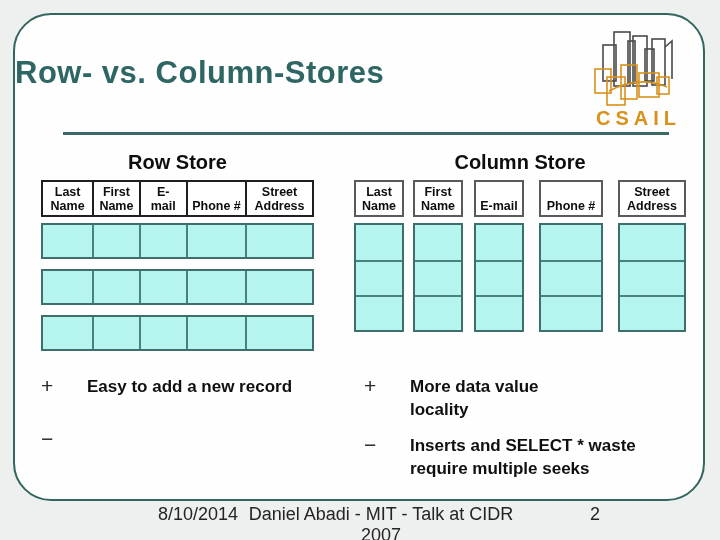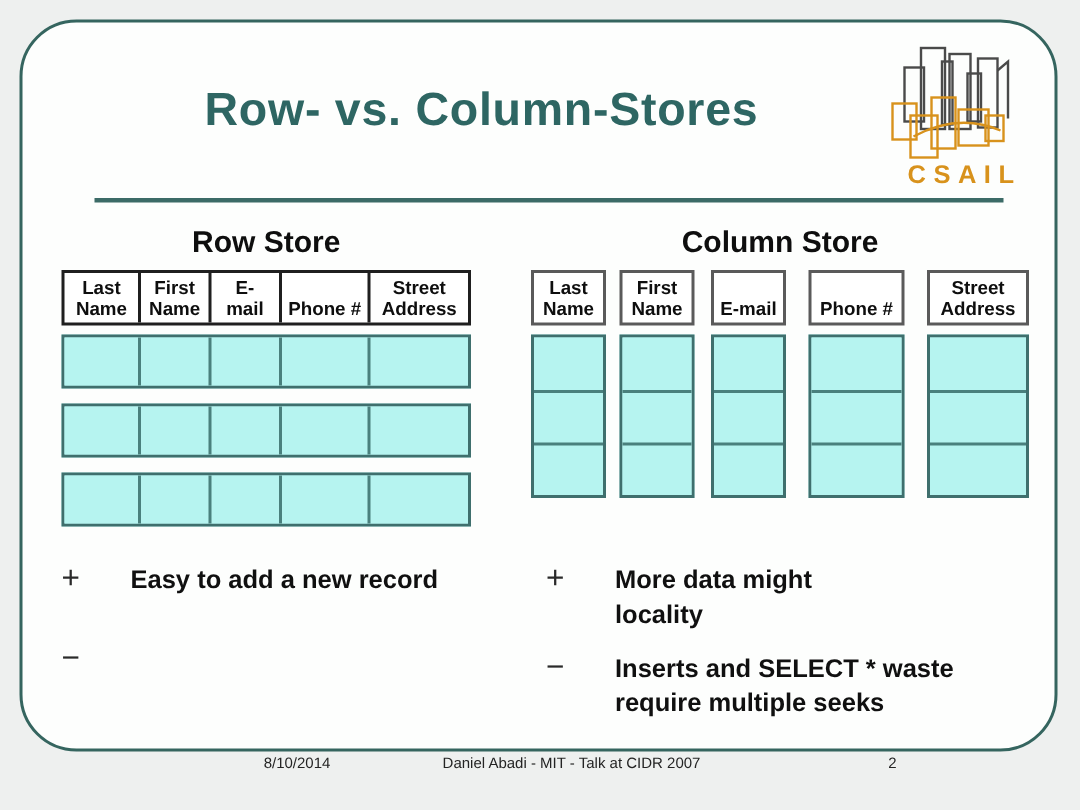--- a/index.html
+++ b/index.html
@@ -12,28 +12,28 @@
   .stage{position:absolute;left:0;top:0;width:720px;height:540px;}
   .slide{
     position:absolute;left:13px;top:13px;width:692px;height:488px;
     box-sizing:border-box;
     background:#fdfefd;
     border:2px solid #35655f;
     border-radius:38px;
   }
   .slide-title{
     position:absolute;left:0;top:40px;width:612px;
-    text-align:center;
+    text-align:left;
     font-size:31px;font-weight:bold;color:#2e6663;
     letter-spacing:0.5px;
   }
   .logo{position:absolute;right:12px;top:12px;width:112px;height:104px;}
   .logo-text{
     position:absolute;right:10px;top:80px;
-    font-size:17px;font-weight:bold;color:#d8921c;
+    font-size:20px;font-weight:bold;color:#d8921c;
     letter-spacing:5px;
   }
   .title-rule{
     position:absolute;left:48px;top:117px;width:606px;height:3px;
     background:#3c6b67;
   }
   .store-heading{
     position:absolute;top:136px;
     font-size:20px;font-weight:bold;color:#0e0e0e;
     text-align:center;
@@ -94,21 +94,21 @@
     font-size:21px;font-weight:400;color:#2a2a2a;
   }
   .bullet .btext{
     position:absolute;left:22px;top:0;
     font-size:17px;font-weight:bold;color:#101010;line-height:1.33;margin-left:24px;
   }
 
   
   .footer-item{
     position:absolute;top:504px;
-    font-size:10px;color:#242424;text-align:center;
+    font-size:18px;color:#242424;text-align:center;
   }
   .f-date{left:128px;width:140px;}
   .f-credit{left:231px;width:300px;}
   .f-page{left:575px;width:40px;}
 </style>
 </head>
 <body>
 
 <div class="stage">
 
@@ -208,21 +208,21 @@
 
     <div class="bullet" style="left:26px;top:361px;width:270px;height:30px">
       <span class="marker">+</span>
       <span class="btext" style="width:250px">Easy to add a new record</span>
     </div>
     <div class="bullet" style="left:26px;top:414px;width:270px;height:50px">
       <span class="marker">−</span>
     </div>
     <div class="bullet" style="left:349px;top:361px;width:300px;height:50px">
       <span class="marker">+</span>
-      <span class="btext" style="width:160px">More data might locality</span>
+      <span class="btext" style="width:160px">More data value locality</span>
     </div>
     <div class="bullet" style="left:349px;top:420px;width:300px;height:50px">
       <span class="marker">−</span>
       <span class="btext" style="width:272px">Inserts and SELECT * waste require multiple seeks</span>
     </div>
 
   </div>
 
   <div class="footer-item f-date">8/10/2014</div>
   <div class="footer-item f-credit">Daniel Abadi - MIT - Talk at CIDR 2007</div>

